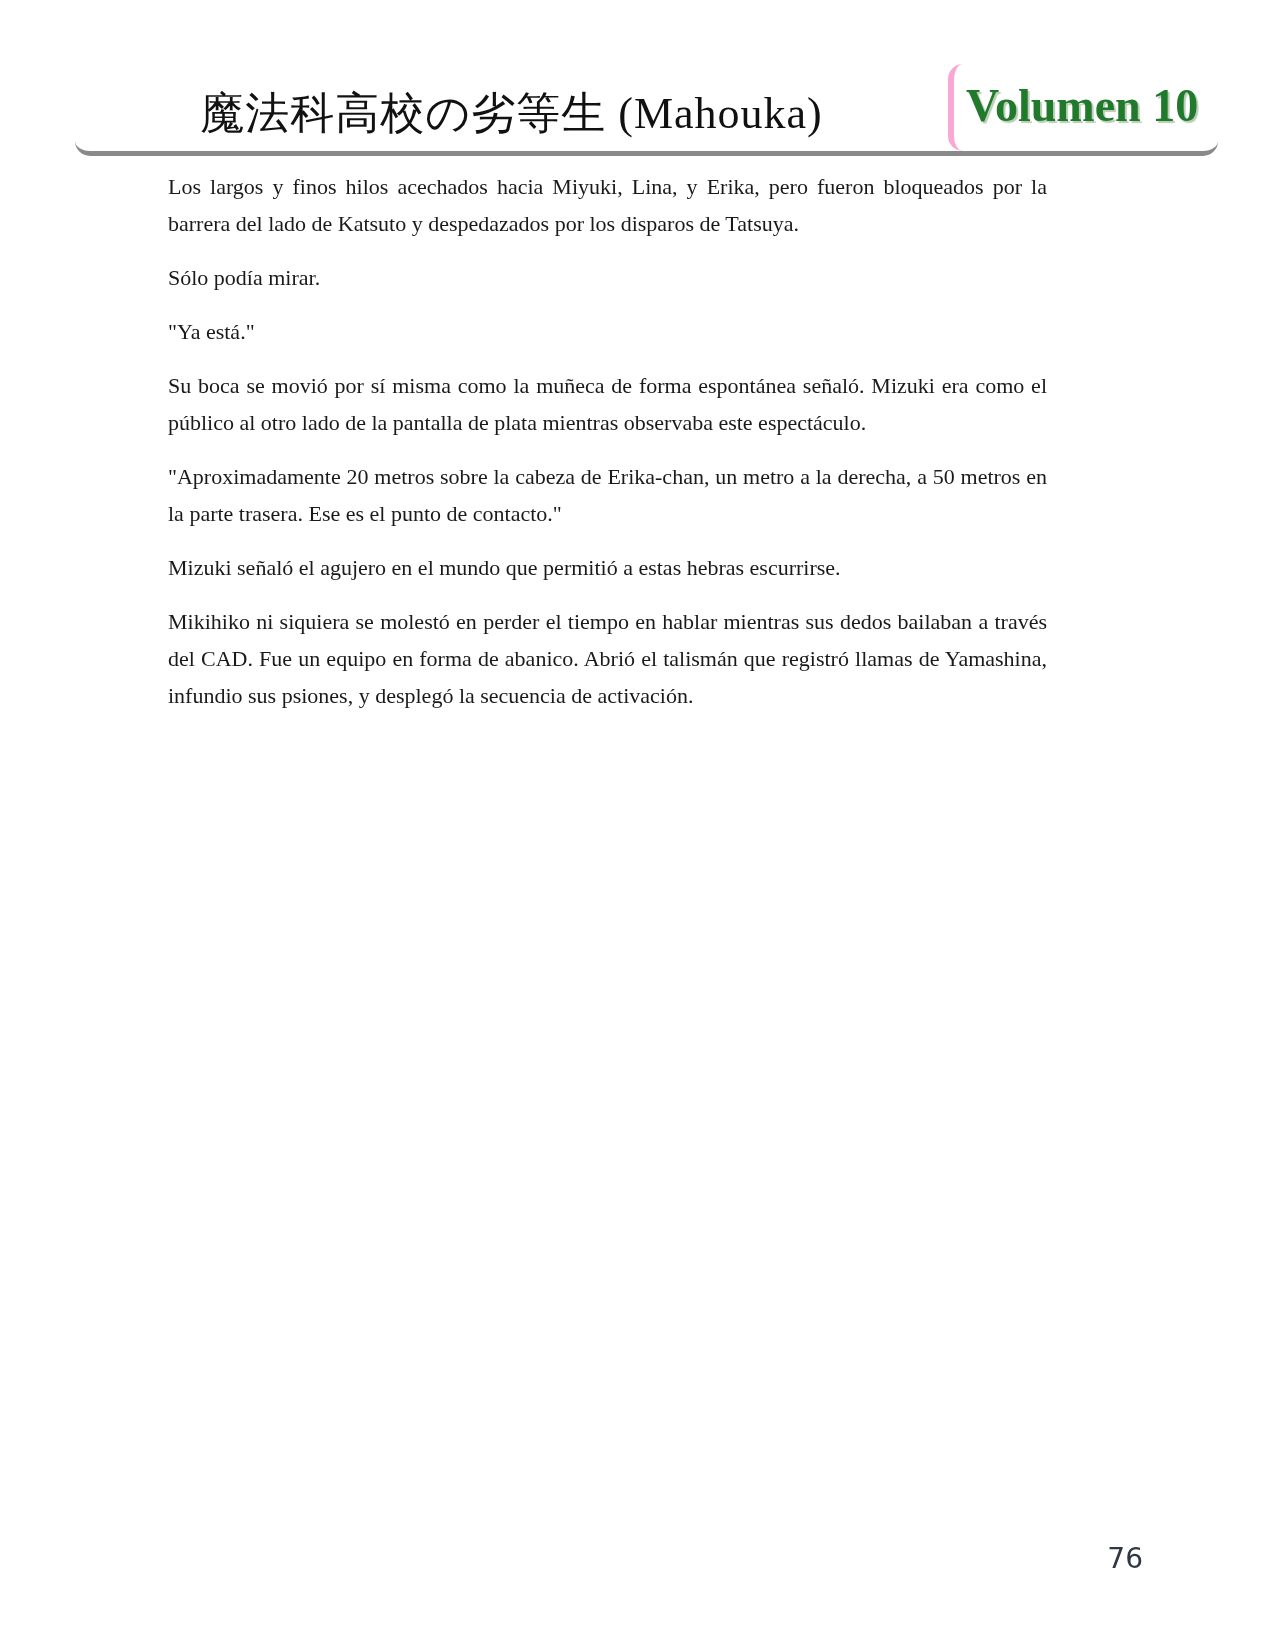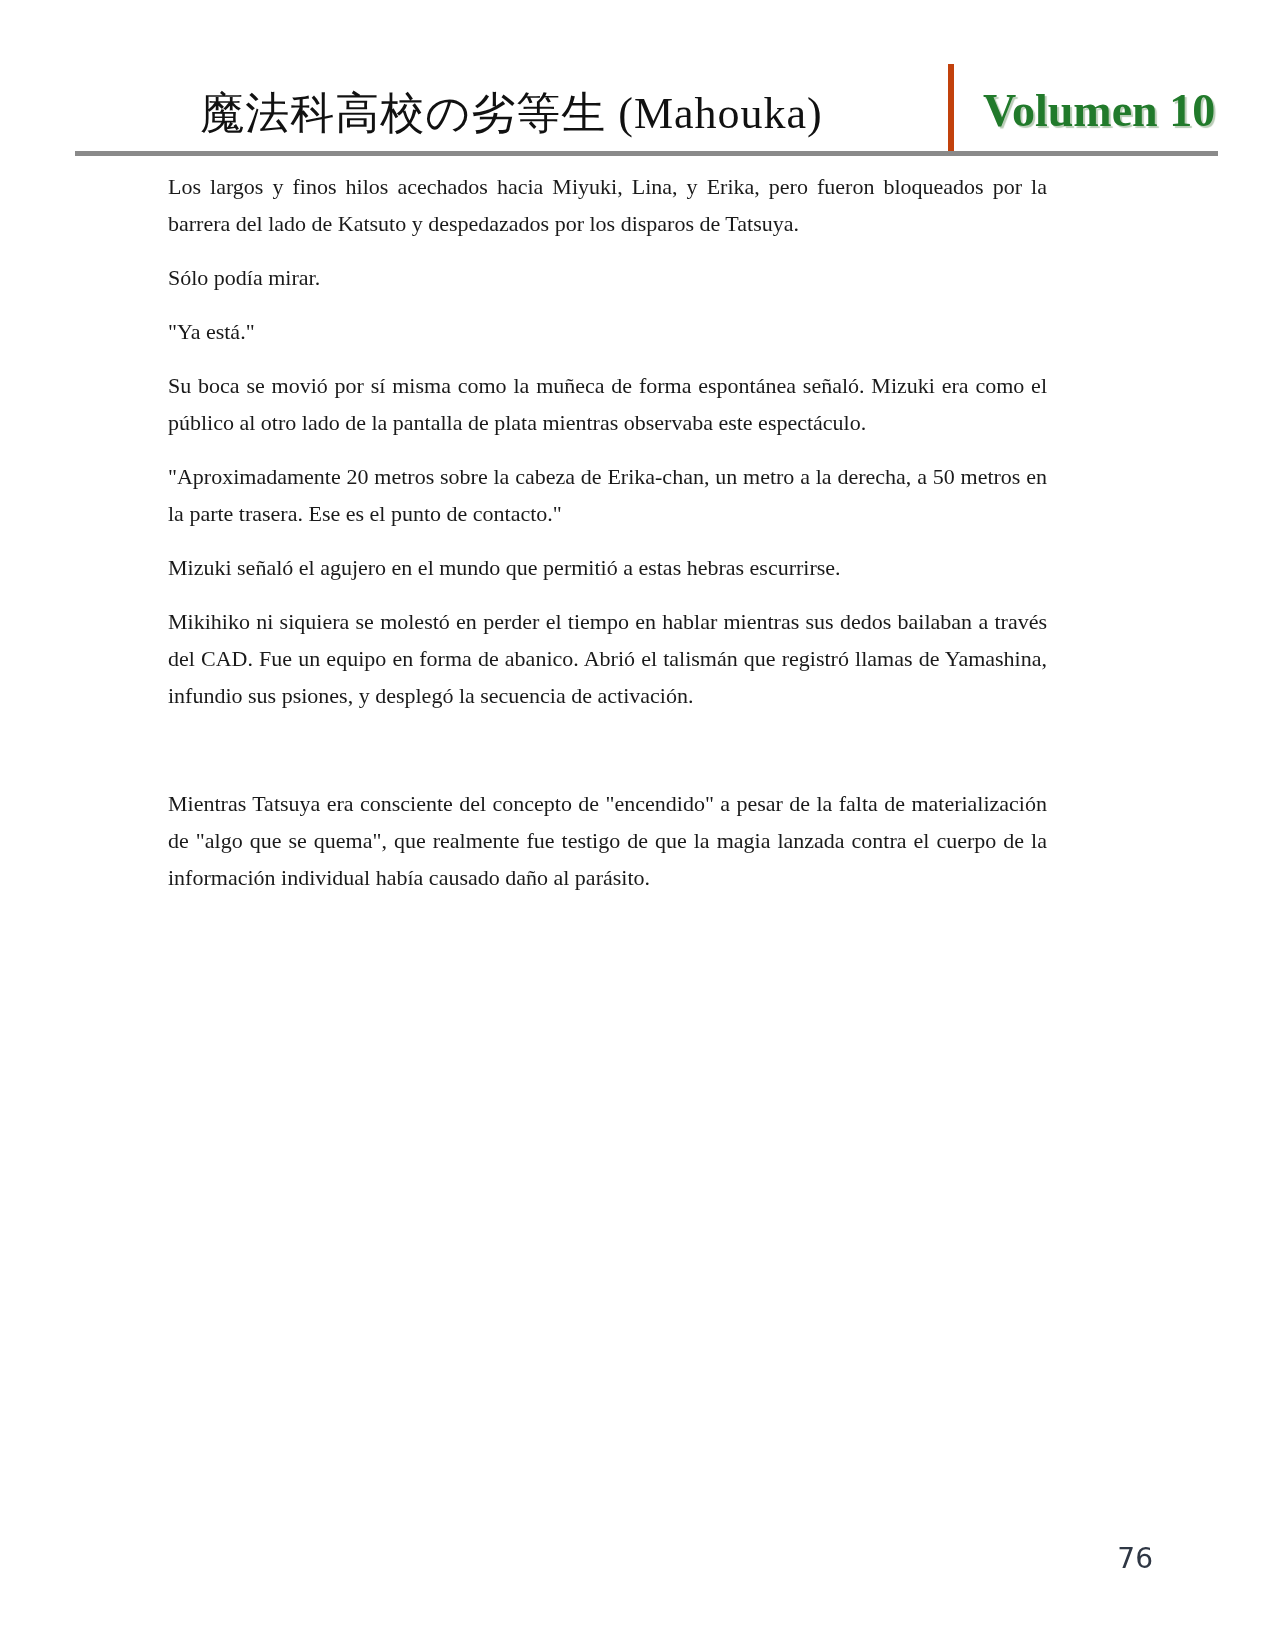--- a/index.html
+++ b/index.html
@@ -1,15 +1,15 @@
 <!DOCTYPE html>
 <html><head>
 <meta charset="utf-8">
 <style>
-  * { margin: 0; padding: 0; box-sizing: border-box; }
+  * { margin: 0; padding: 0; box-sizing: border-box; border-radius: 15px; }
   html, body { background: #ffffff; }
   .page {
     position: relative;
     width: 1275px;
     height: 1650px;
     background: #ffffff;
     overflow: hidden;
     font-family: "Liberation Serif", "DejaVu Serif", serif;
   }
   .header {
@@ -27,24 +27,24 @@
     padding-bottom: 8px;
   }
   .jp-title {
     font-size: 44px;
     color: #111111;
     white-space: nowrap;
     letter-spacing: 1px;
   }
   .header-right {
     width: 270px;
-    border-left: 6px solid #c2410c;
+    border-left: 6px solid #f9a8d4;
     display: flex;
-    align-items: flex-end;
-    padding: 10px 0 14px 29px;
+    align-items: center;
+    padding: 10px 0 14px 12px;
   }
   .volume-label {
     font-size: 46px;
     font-weight: bold;
     color: #217a2b;
     white-space: nowrap;
     text-shadow: 2px 2px 1px #b9ccb6;
   }
   .content {
     margin: 12px 228px 0 168px;
@@ -55,21 +55,21 @@
     text-align: justify;
     color: #1a1a1a;
     margin: 4px 0 17px 0;
   }
   .content p.empty {
     height: 37px;
   }
   .page-number {
     position: absolute;
     top: 1542px;
-    right: 122px;
+    right: 132px;
     font-family: "DejaVu Sans", "Liberation Sans", sans-serif;
     font-size: 28px;
     color: #2f3744;
   }
 </style>
 </head>
 <body>
 
 <div class="page">
 
@@ -85,18 +85,17 @@
   <div class="content">
 
   <p>Los largos y finos hilos acechados hacia Miyuki, Lina, y Erika, pero fueron bloqueados por la barrera del lado de Katsuto y despedazados por los disparos de Tatsuya.</p>
       <p>Sólo podía mirar.</p>
       <p>"Ya está."</p>
       <p>Su boca se movió por sí misma como la muñeca de forma espontánea señaló. Mizuki era como el público al otro lado de la pantalla de plata mientras observaba este espectáculo.</p>
       <p>"Aproximadamente 20 metros sobre la cabeza de Erika-chan, un metro a la derecha, a 50 metros en la parte trasera. Ese es el punto de contacto."</p>
       <p>Mizuki señaló el agujero en el mundo que permitió a estas hebras escurrirse.</p>
       <p>Mikihiko ni siquiera se molestó en perder el tiempo en hablar mientras sus dedos bailaban a través del CAD. Fue un equipo en forma de abanico. Abrió el talismán que registró llamas de Yamashina, infundio sus psiones, y desplegó la secuencia de activación.</p>
       <p class="empty"></p>
-      <p>Mientras Tatsuya era consciente del concepto de "encendido" a pesar de la falta de materialización de "algo que se quema", que realmente fue testigo de que la magia lanzada contra el cuerpo de la información individual había causado daño al parásito.</p>
     </div>
 
   <div class="page-number">76</div>
 
 </div>
 
 </body></html>

